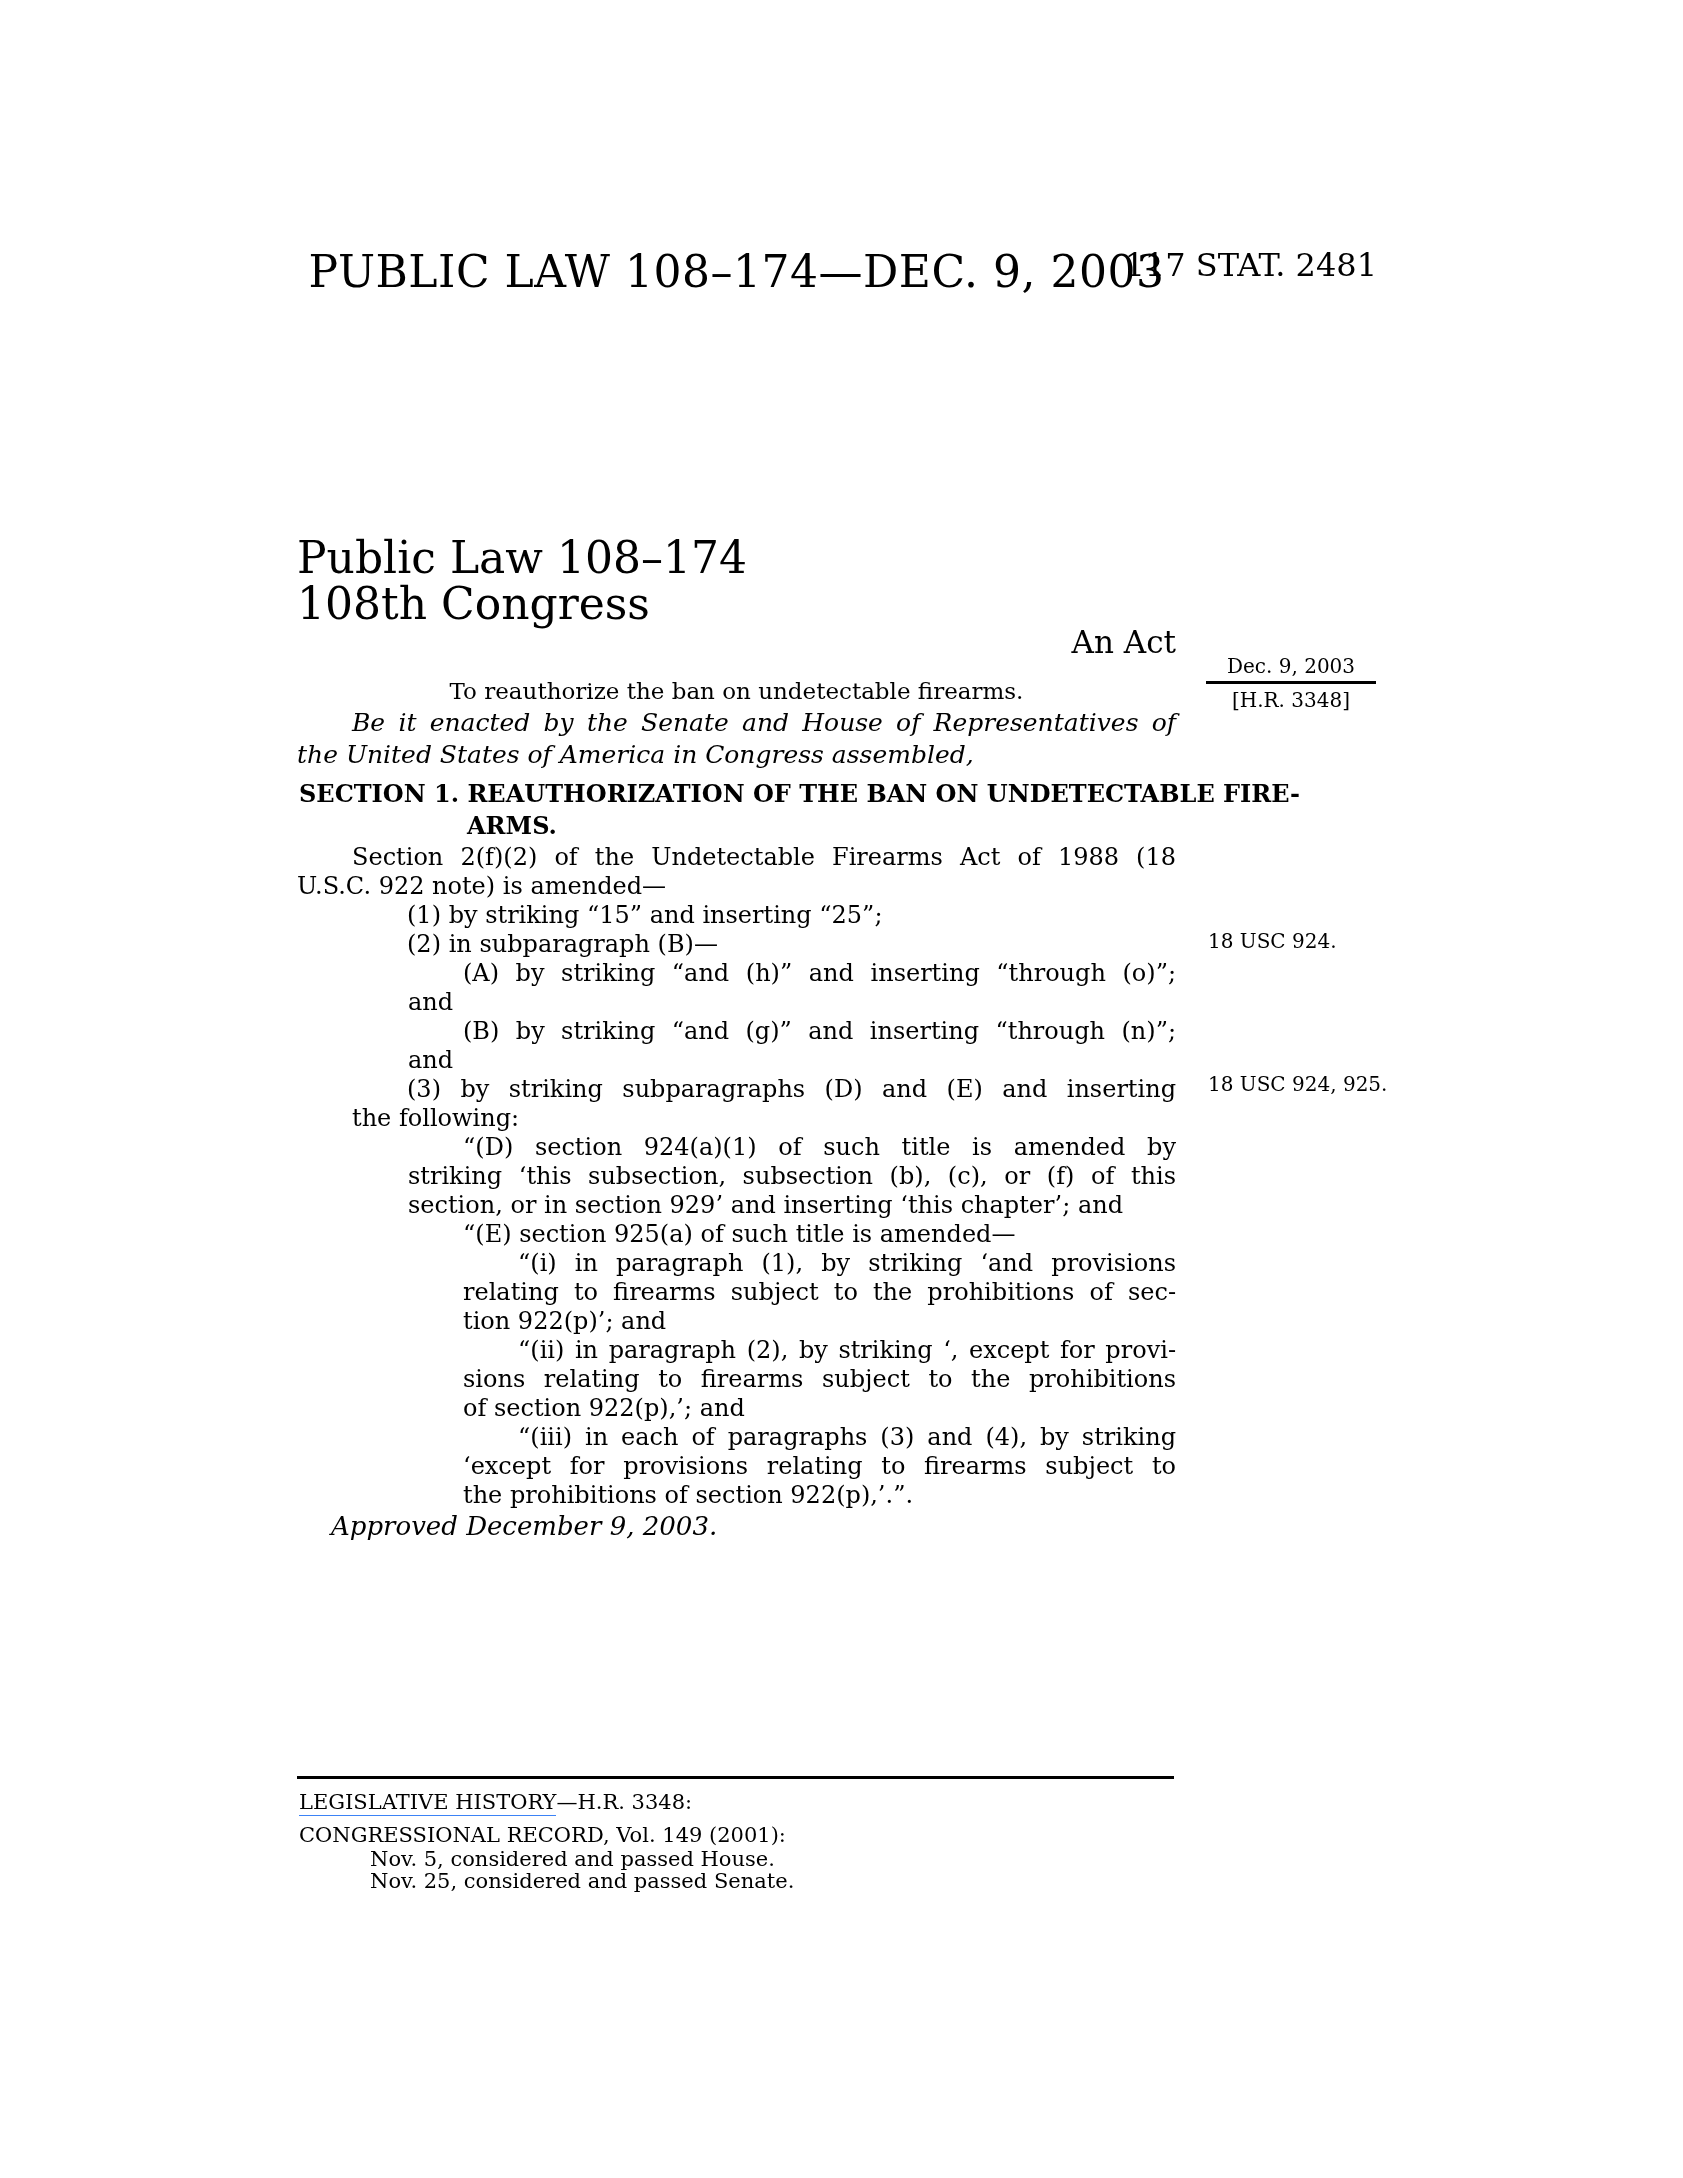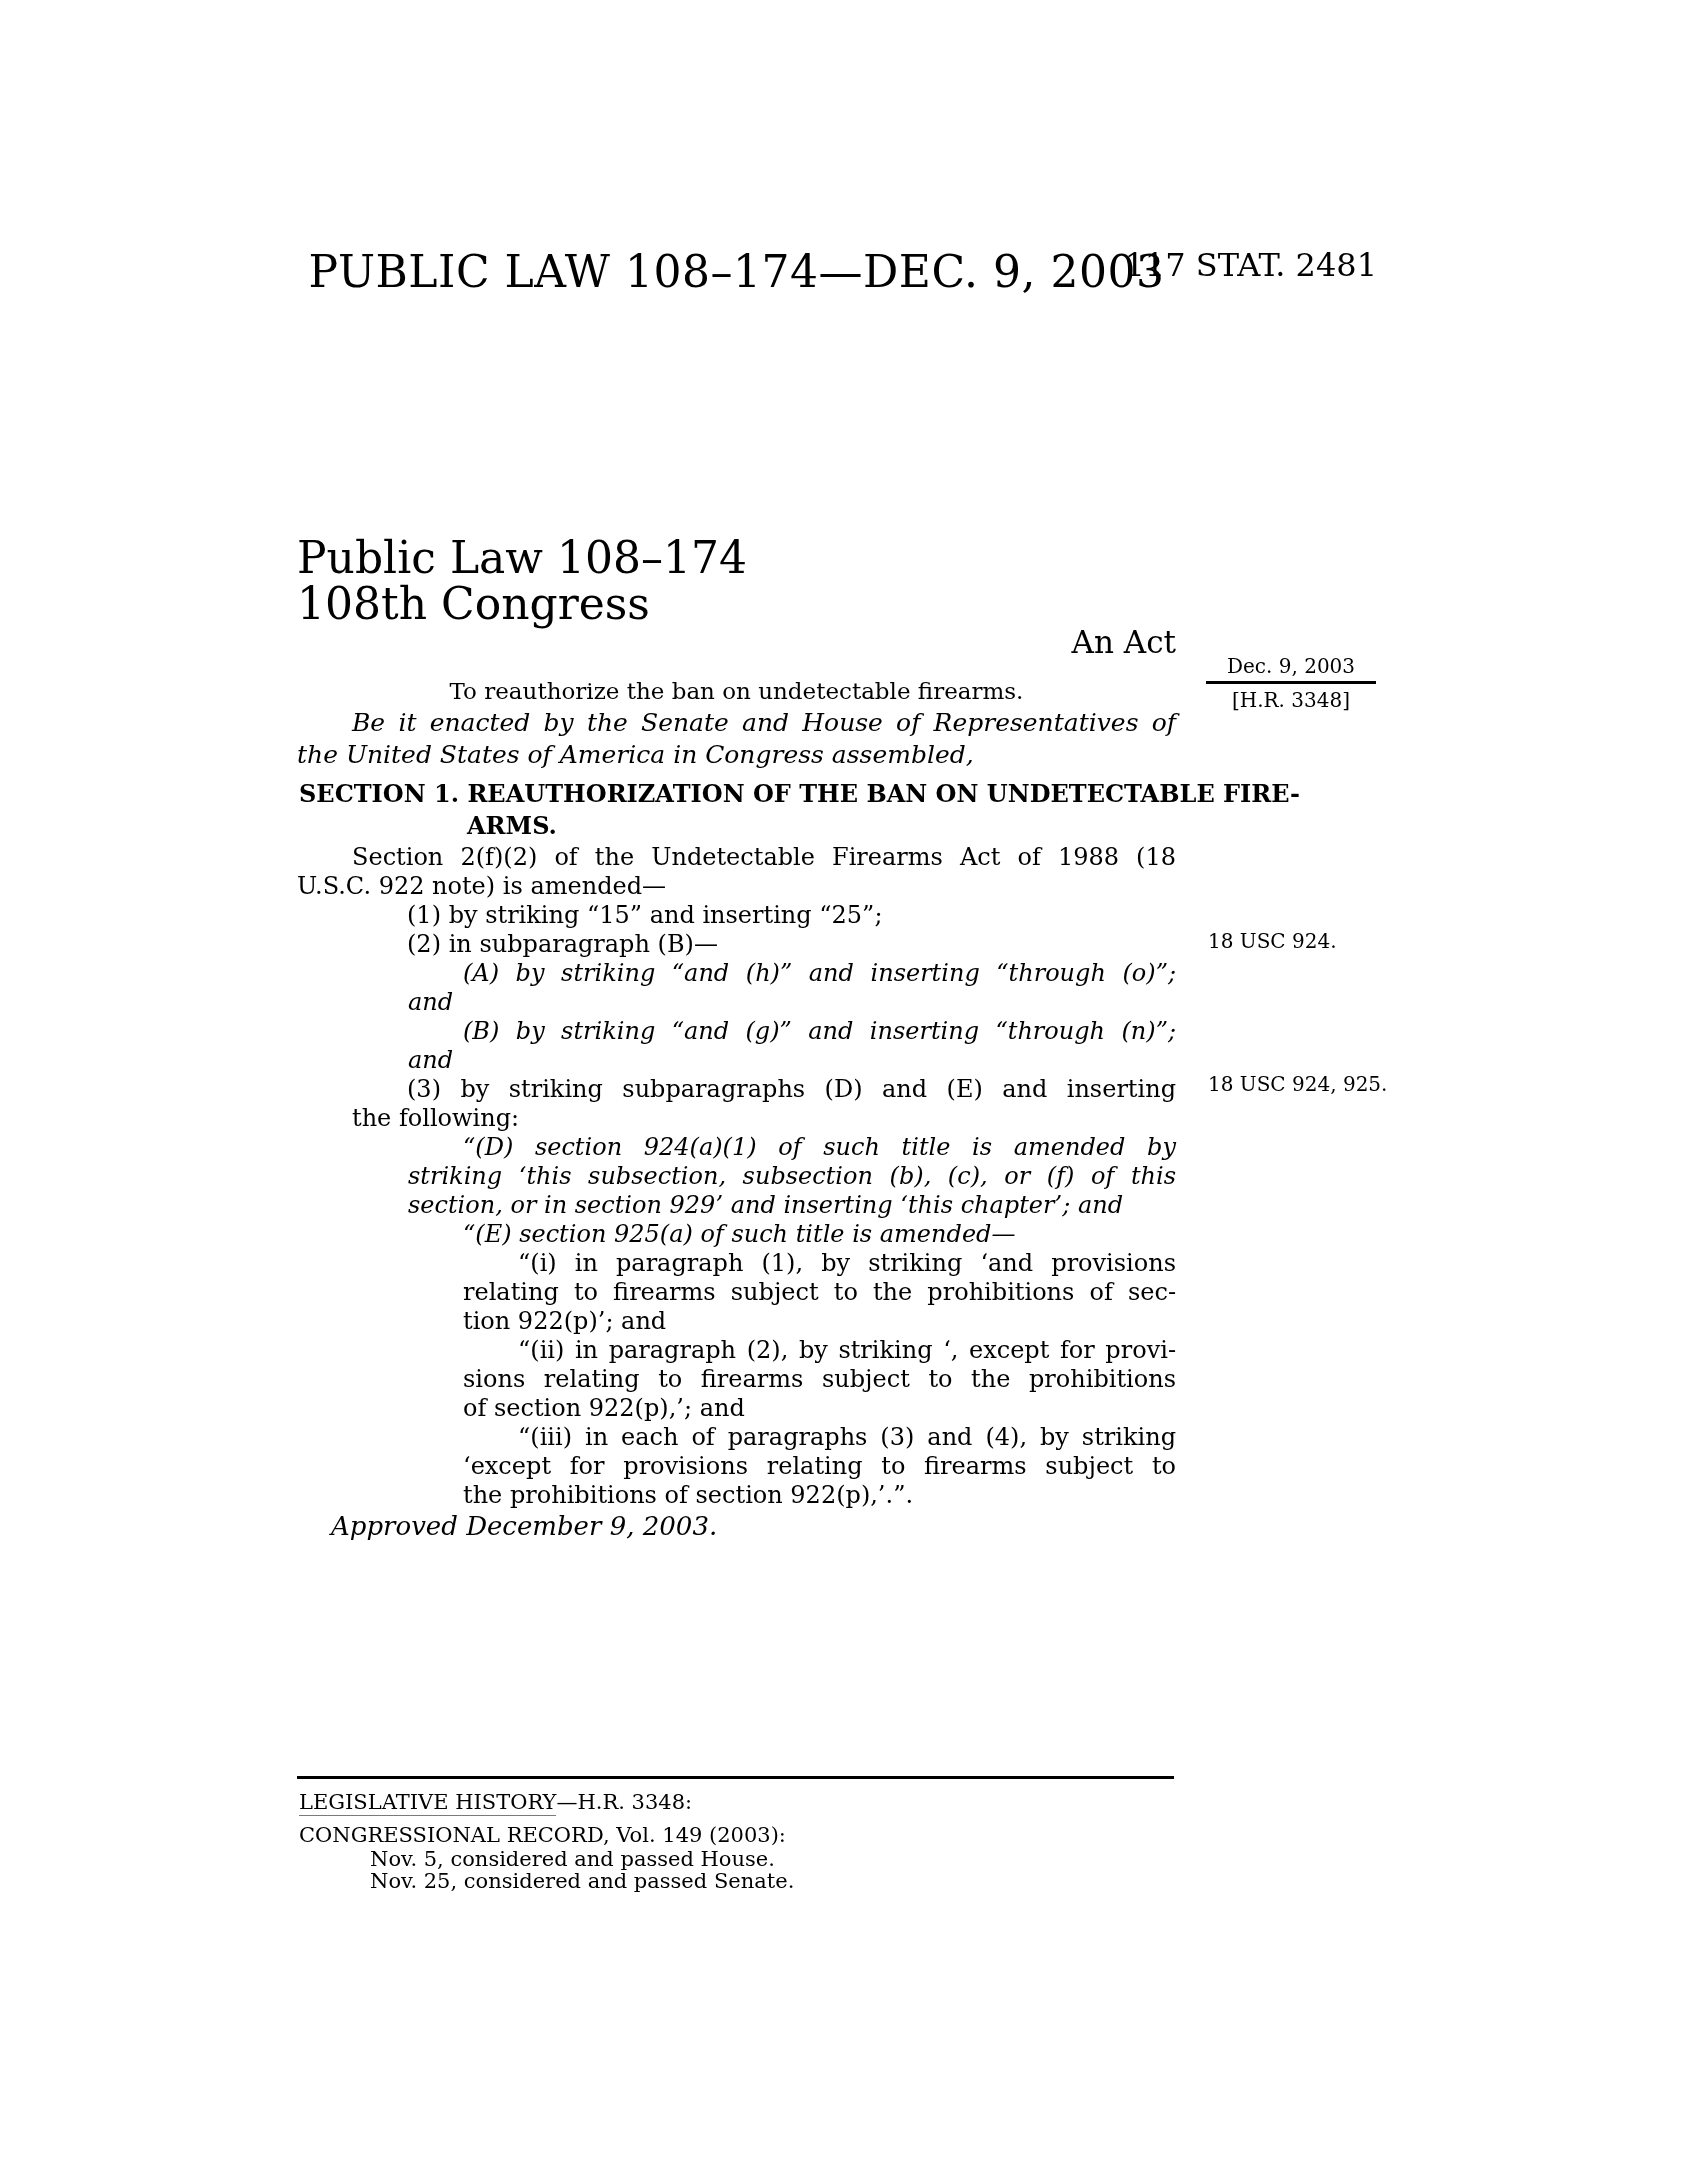--- a/index.html
+++ b/index.html
@@ -37,21 +37,21 @@
   .sec-heading{position:absolute;left:299px;top:778px;width:879px;
     font-weight:bold;font-size:24px;line-height:32px;}
   
   .statute{position:absolute;left:297px;top:843px;width:879px;
     font-size:24px;line-height:29px;}
   .bline{height:29px;white-space:nowrap;}
   .jl{text-align:justify;text-align-last:justify;}
   .fl{padding-left:55px;}
   .ind-0{margin-left:0;}
   .ind-1{margin-left:55px;}
-  .ind-2{margin-left:111px;font-style:italic;}
+  .ind-2{margin-left:111px;}
   .ind-3{margin-left:166px;}
   .hang{padding-left:168px;}
   
   .approved{position:absolute;left:331px;top:1511px;font-size:26px;font-style:italic;}
   
   .foot-rule{position:absolute;left:297px;top:1776px;width:877px;border-top:3px solid #000;}
   .leg-history{position:absolute;left:299px;top:1790px;font-size:21px;}
   .leg-history .ul{border-bottom:1px solid #3b82f6;padding-bottom:1px;}
   .cong-record{position:absolute;left:299px;top:1823px;font-size:21px;}
   .foot-entry{position:absolute;left:370px;font-size:21px;}
@@ -140,18 +140,18 @@
         <div class="bline">the prohibitions of section 922(p),’.”.</div>
       </div>
     </div>
 
   <div class="approved">Approved December 9, 2003.</div>
 
   <div class="foot-rule"></div>
   <div class="leg-history">
     <span class="ul">LEGISLATIVE HISTORY</span><span>—H.R. 3348:</span>
   </div>
-  <div class="cong-record">CONGRESSIONAL RECORD, Vol. 149 (2003):</div>
+  <div class="cong-record">CONGRESSIONAL RECORD, Vol. 149 (2001):</div>
   <div class="foot-entry entry-1">Nov. 5, considered and passed House.</div>
   <div class="foot-entry entry-2">Nov. 25, considered and passed Senate.</div>
 
 </div>
 
 
 </body></html>

